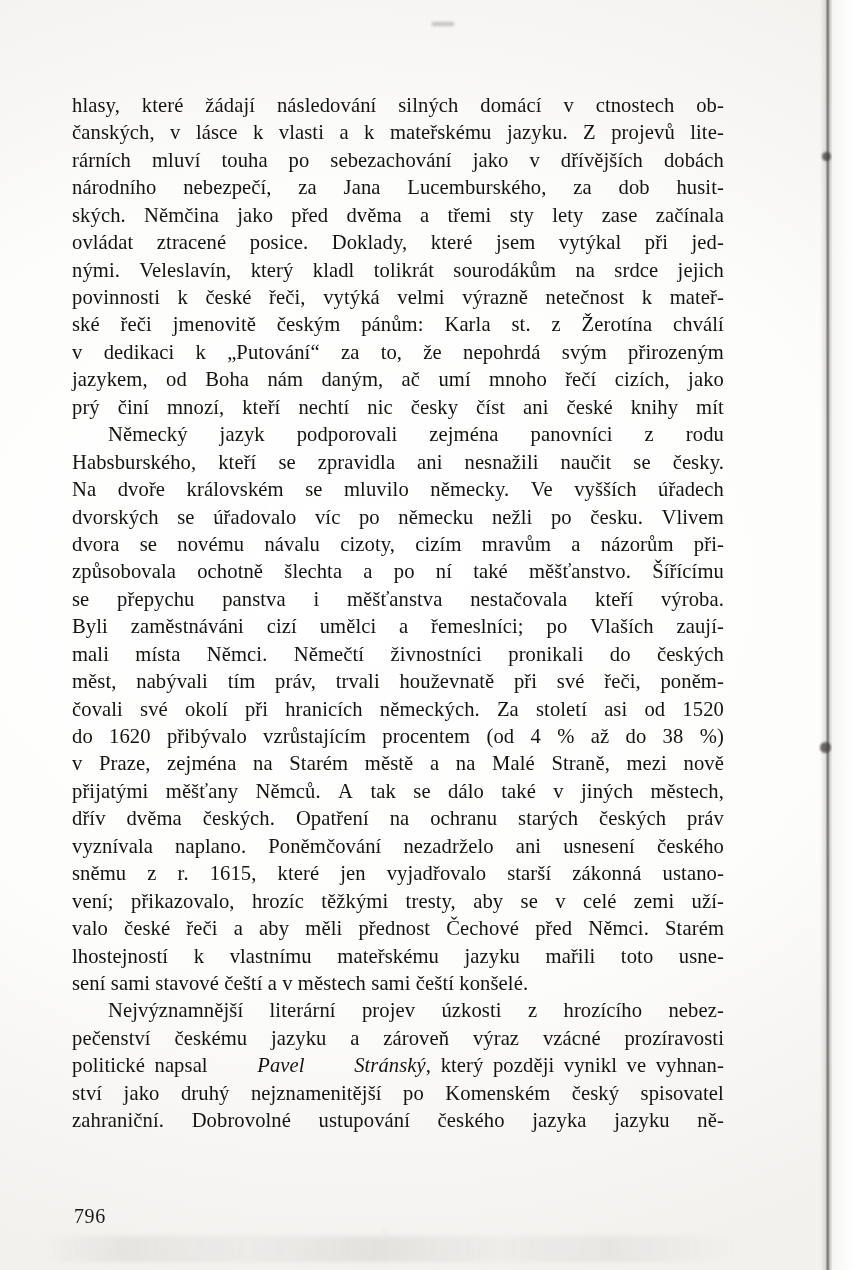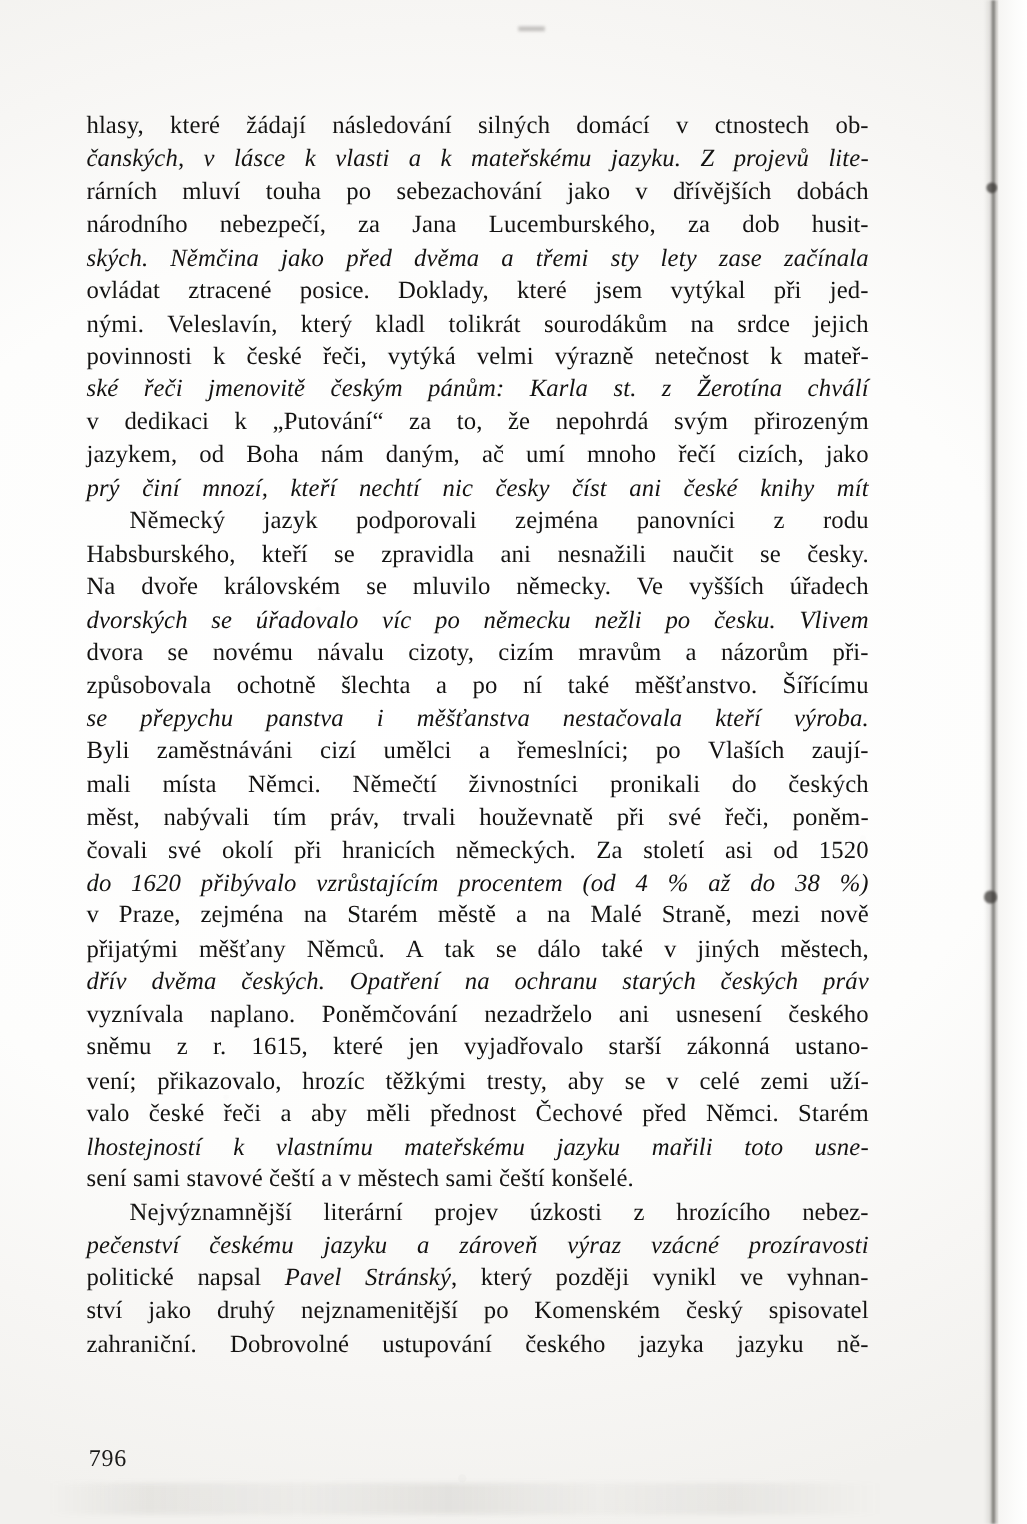--- a/index.html
+++ b/index.html
@@ -139,24 +139,24 @@
     white-space: pre;
     align-items: flex-end;
   }
   .text-line.justify > .w { display: inline-block; }
 
   
   .text-line.flush { display: block; }
 
   .indent { padding-left: 36px; }
 
-  .ital { font-style: italic; }
-
-  
-  .j1 { transform: translateY(.4px); font-style: italic; }
+  .ital { font-style: italic; margin-left: 40px; }
+
+  
+  .j1 { transform: translateY(.4px); }
   .j2 { transform: translateY(-.3px); }
   .j3 { transform: translateY(.25px); }
 
   
   #folio {
     position: absolute;
     left: 74px;
     top: 1205px;
     font-size: 20px;
     color: #1a1918;

